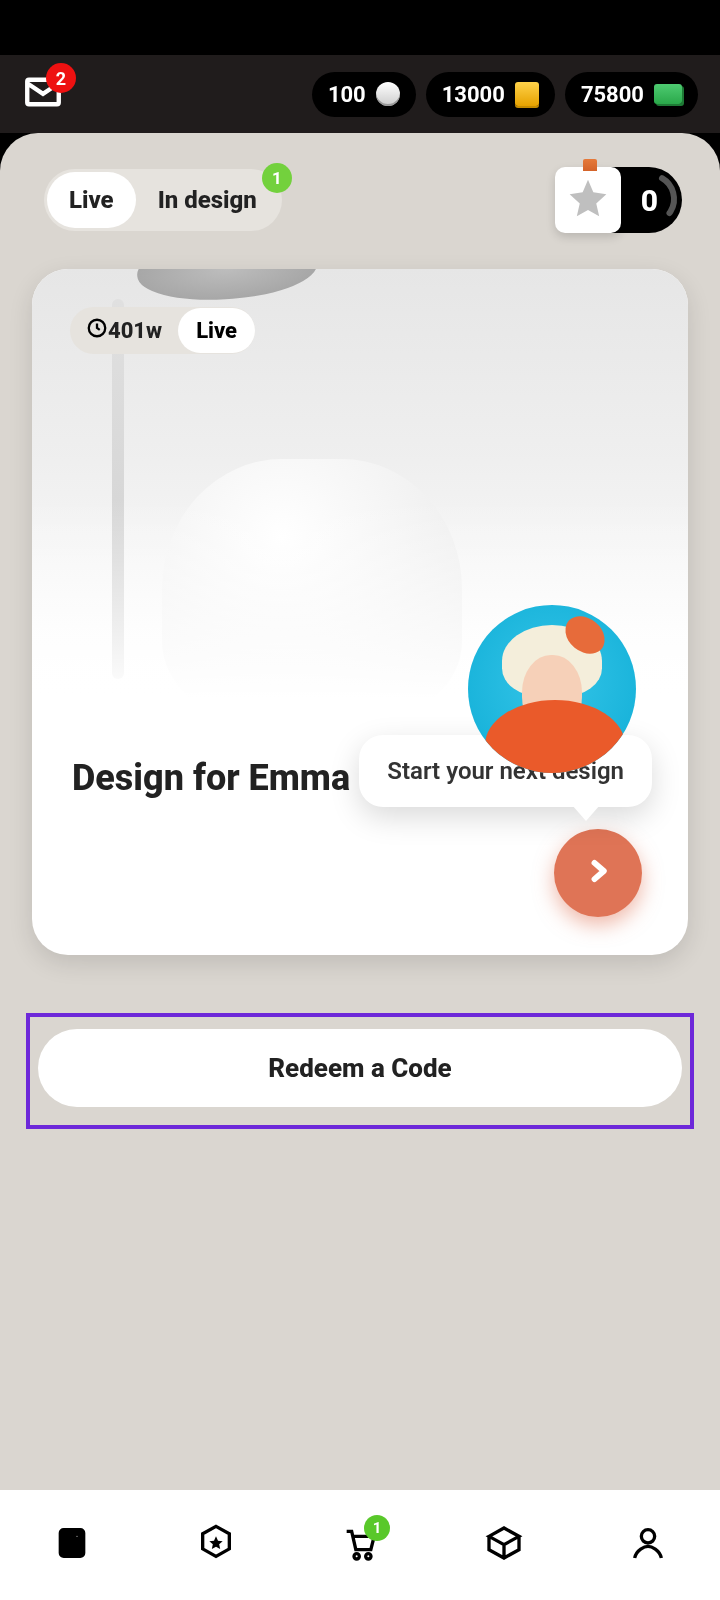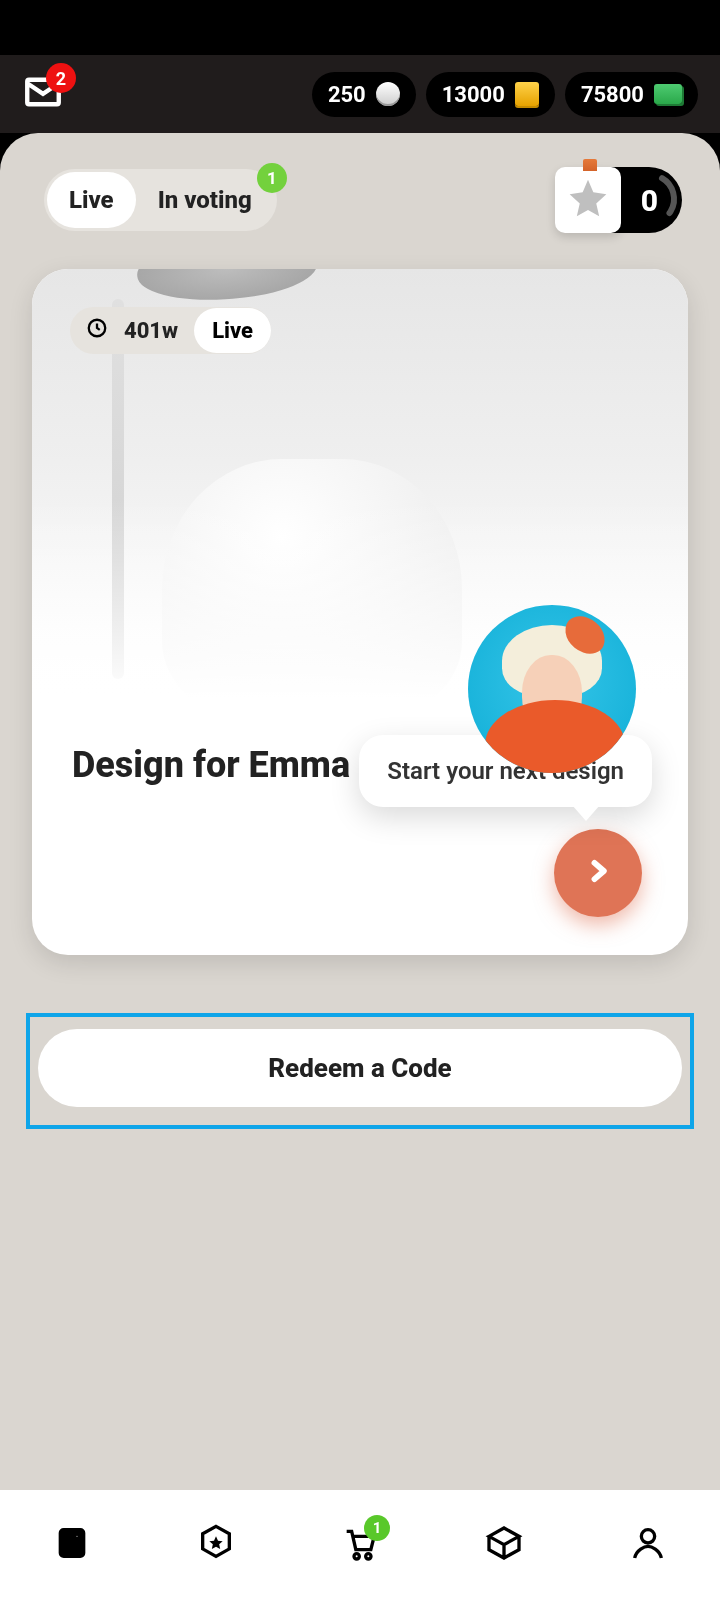--- a/index.html
+++ b/index.html
@@ -35,39 +35,39 @@
   .star-pill { position:relative; }
   
   .card { margin: 36px 24px 0 24px; background:#fff; border-radius:36px; overflow:visible; position:relative; box-shadow: 0 8px 24px rgba(0,0,0,.12); height:686px; }
   .card-img { height:430px; border-radius:36px 36px 0 0; background: linear-gradient(180deg,#e6e6e6 0%, #efefef 45%, #fff 100%); position:relative; overflow:hidden; }
   .lamp { position:absolute; left:105px; top:-30px; width:180px; height:60px; background:radial-gradient(ellipse at center,#bdbdbd,#9e9e9e); border-radius:50% 50% 48% 48%; transform:rotate(-4deg); }
   .lamp-stem { position:absolute; left:80px; top:30px; width:12px; height:380px; background:linear-gradient(#e0e0e0,#cfcfcf); border-radius:6px; }
   .chair { position:absolute; left:130px; bottom:-20px; width:300px; height:260px; background:radial-gradient(circle at 40% 30%,#fff,#e8e8e8); border-radius:40% 40% 30% 30% / 50% 50% 30% 30%; }
   .fade { position:absolute; left:0; right:0; bottom:0; height:200px; background:linear-gradient(180deg, rgba(255,255,255,0), #fff); }
   
   .card-badges { position:absolute; top:38px; left:38px; display:flex; background:#e6e3de; border-radius:999px; align-items:center; }
-  .badge-time { display:flex; align-items:center; gap:16px; padding:10px 16px; font-size:22px; font-weight:800; color:#222; }
+  .badge-time { display:flex; align-items:center; gap:0; padding:10px 16px; font-size:22px; font-weight:800; color:#222; }
   .clock svg { width:22px; height:22px; stroke:#000; fill:none; stroke-width:2.5; }
   .badge-live { background:#fff; border-radius:999px; padding:10px 18px; font-size:22px; font-weight:800; }
   
-  .card-title { position:absolute; left:40px; top:475px; font-size:36px; font-weight:800; color:#222; }
+  .card-title { position:absolute; left:40px; top:488px; font-size:36px; font-weight:800; color:#222; }
   
   .avatar { position:absolute; right:52px; top:336px; width:168px; height:168px; border-radius:50%; background: radial-gradient(circle at 50% 45%, #35c5e8 0%, #1ab4db 70%); overflow:hidden; z-index:4; }
   .avatar-face { position:absolute; left:32%; top:30%; width:60px; height:78px; background:#f6d0b8; border-radius:48% 48% 46% 46%; }
   .avatar-hair { position:absolute; left:20%; top:12%; width:100px; height:72px; background:#f4eedb; border-radius:50% 50% 40% 40%; }
   .avatar-bow { position:absolute; right:18%; top:8%; width:42px; height:34px; background:#e76b3a; border-radius:40% 60% 40% 60%; transform:rotate(20deg); }
   .avatar-shirt { position:absolute; left:10%; bottom:-10%; width:140px; height:90px; background:#ea5a2a; border-radius:50% 50% 0 0; }
   
   .bubble { position:absolute; right:36px; top:466px; background:#fff; border-radius:24px; padding:22px 28px; font-size:24px; font-weight:600; color:#333; box-shadow:0 10px 30px rgba(0,0,0,.15); z-index:3; }
   .bubble::after { content:""; position:absolute; bottom:-14px; right:52px; width:0; height:0; border-left:14px solid transparent; border-right:14px solid transparent; border-top:16px solid #fff; }
   
   .next-btn { position:absolute; right:46px; bottom:38px; width:88px; height:88px; border-radius:50%; background:#df7456; display:flex; align-items:center; justify-content:center; box-shadow:0 8px 20px rgba(223,116,86,.5); }
   .next-btn svg { width:28px; height:28px; stroke:#fff; fill:none; stroke-width:5; stroke-linecap:round; stroke-linejoin:round; }
   
-  .redeem-wrap { margin:58px 18px 0 18px; border:4px solid #0ea5e9; padding:12px 8px 18px 8px; }
+  .redeem-wrap { margin:58px 18px 0 18px; border:4px solid #6d28d9; padding:12px 8px 18px 8px; }
   .redeem { background:#fff; border-radius:999px; padding:24px; text-align:center; font-size:26px; font-weight:800; color:#222; }
   
   .bottom-nav { position:absolute; bottom:0; left:0; right:0; height:110px; background:#fff; display:flex; align-items:center; justify-content:space-around; }
   .nav-item { position:relative; }
   .nav-item svg { width:40px; height:40px; stroke:#000; fill:none; stroke-width:2; }
   .nav-item.filled svg { fill:#000; stroke:#000; }
   .nav-badge { position:absolute; top:-8px; right:-10px; width:26px; height:26px; background:#59c82a; color:#fff; border-radius:50%; display:flex; align-items:center; justify-content:center; font-size:15px; font-weight:700; }
 </style>
 </head>
 <body>
@@ -78,40 +78,40 @@
   <div class="mail-wrap">
     <span class="mail-icon">
       <svg viewBox="0 0 24 24">
           <path d="M3 7l9 6 9-6M4 5h16a1 1 0 011 1v12a1 1 0 01-1 1H4a1 1 0 01-1-1V6a1 1 0 011-1z"></path>
         </svg>
     </span>
     <span class="mail-badge">2</span>
   </div>
   <div class="currencies">
     <div class="currency-pill">
-      <span>250</span>
+      <span>100</span>
       <span class="coin-icon"></span>
     </div>
     <div class="currency-pill">
       <span>13000</span>
       <span class="gold-icon"></span>
     </div>
     <div class="currency-pill">
       <span>75800</span>
       <span class="cash-icon"></span>
     </div>
   </div>
 </div>
 
 <div class="main">
 
   <div class="tabs-row">
     <div class="tabs">
       <div class="tab active">Live</div>
-      <div class="tab">In voting</div>
+      <div class="tab">In design</div>
       <span class="tab-badge">1</span>
     </div>
     <div class="star-pill">
       <div class="star-box">
         <span class="star-shape">
           <svg viewBox="0 0 24 24">
               <path d="M12 2l2.9 6.9L22 10l-5.5 5 1.6 7L12 18.5 5.9 22l1.6-7L2 10l7.1-1.1z"></path>
             </svg>
         </span>
       </div>

